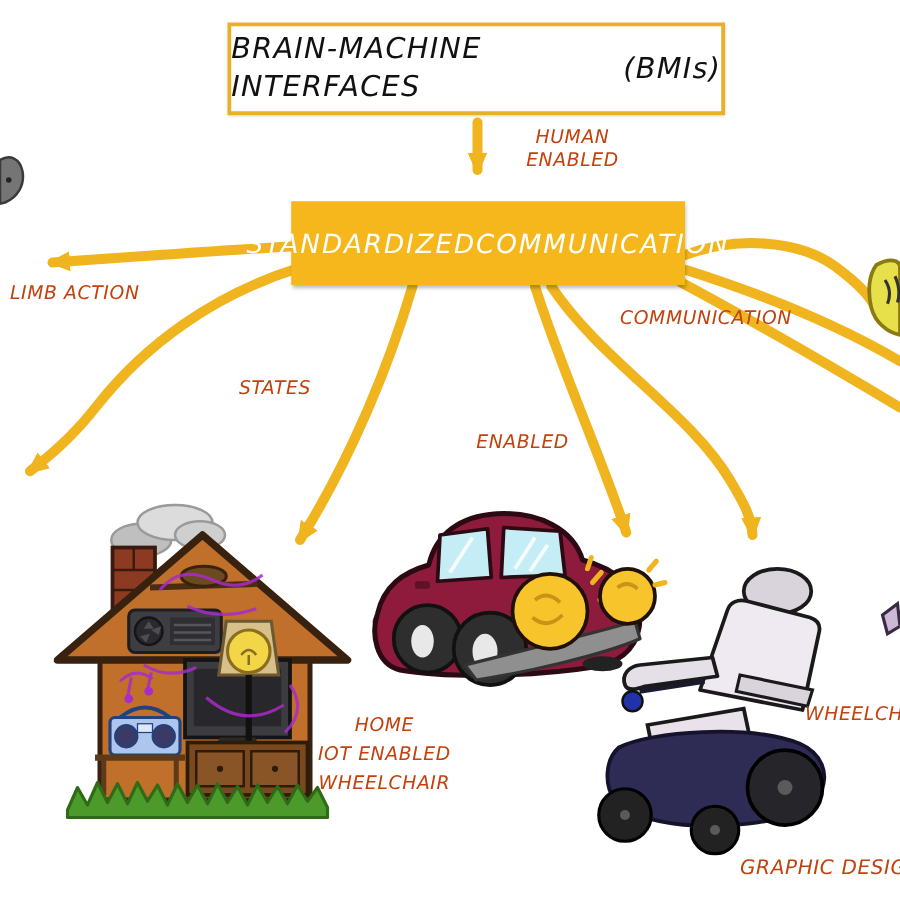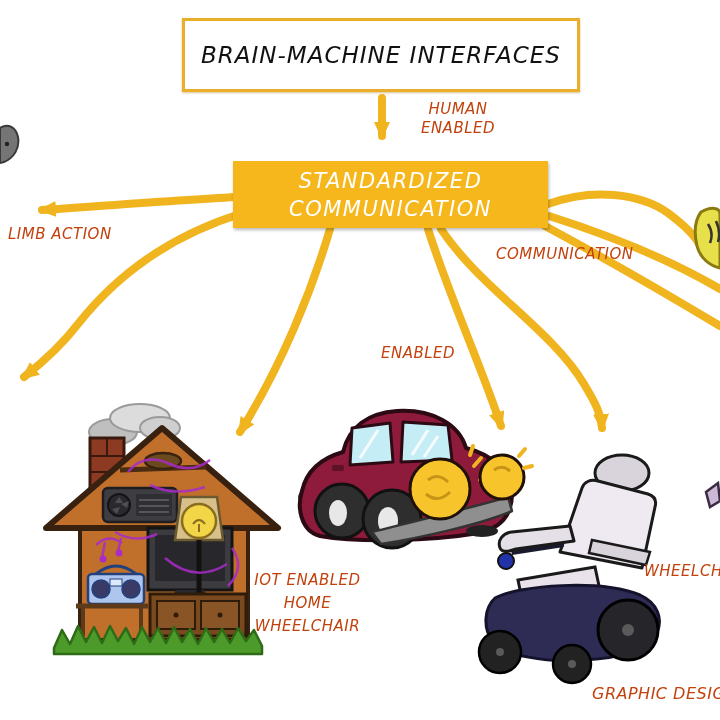--- a/index.html
+++ b/index.html
@@ -7,21 +7,21 @@
           font-family:"DejaVu Sans", sans-serif;}
   .lbl{position:absolute;font-style:italic;color:#c2410c;letter-spacing:0.5px;
        font-size:15px;line-height:19px;white-space:nowrap;}
   .lbl.center{text-align:center;}
   #title-box{position:absolute;left:182px;top:18px;width:392px;height:68px;
              background:#fff;border:3px solid #e9ae2a;box-shadow:0 1px 2px rgba(180,140,40,.5);
              display:flex;align-items:center;justify-content:center;
              font-style:italic;font-size:23px;line-height:31px;color:#111;letter-spacing:1px;}
   #hub-box{position:absolute;left:233px;top:161px;width:315px;height:67px;
            background:#f6b71d;box-shadow:1px 2px 3px rgba(0,0,0,.28);
-           display:flex;flex-direction:column;align-items:center;justify-content:center;
+           display:flex;align-items:center;justify-content:center;
            font-style:italic;font-size:21px;line-height:28px;color:#ffffff;letter-spacing:1.5px;}
   #lbl-human-intent{left:420px;top:100px;width:76px;}
   #lbl-limb-action{left:8px;top:225px;font-style:italic;}
   #lbl-environmental{left:145px;top:301px;width:150px;}
   #lbl-mobility{left:381px;top:344px;}
   #lbl-communication{left:496px;top:245px;}
   #lbl-iot{left:240px;top:569px;width:135px;line-height:23px;}
   #lbl-wheelchair{left:644px;top:562px;}
   #lbl-graphic-design{left:592px;top:684px;font-size:16px;}
   svg{position:absolute;left:0;top:0;}
@@ -173,44 +173,46 @@
       <path d="M708,224 q6,9 2,19 M716,221 q5,11 2,21" stroke="#333" stroke-width="2.5" fill="none"></path>
     </g>
 
     <g>
       <polygon points="706,492 718,483 720,501 710,507" fill="#cbb9d6" stroke="#3a2a44" stroke-width="2.5"></polygon>
     </g>
   </svg>
 
   <div id="title-box">
     <span>BRAIN-MACHINE INTERFACES</span>
+    <span>(BMIs)</span>
   </div>
 
   <div id="hub-box">
     <span>STANDARDIZED</span>
     <span>COMMUNICATION</span>
   </div>
 
   <div class="lbl center" id="lbl-human-intent">
     <div>HUMAN</div>
     <div>ENABLED</div>
   </div>
 
   <div class="lbl" id="lbl-limb-action">LIMB ACTION</div>
 
   <div class="lbl center" id="lbl-environmental">
+    <div>STATES</div>
   </div>
 
   <div class="lbl" id="lbl-mobility">ENABLED</div>
 
   <div class="lbl" id="lbl-communication">COMMUNICATION</div>
 
   <div class="lbl center" id="lbl-iot">
+    <div>HOME</div>
     <div>IOT ENABLED</div>
-    <div>HOME</div>
     <div>WHEELCHAIR</div>
   </div>
 
   <div class="lbl" id="lbl-wheelchair">WHEELCHAIR</div>
 
   <div class="lbl" id="lbl-graphic-design">GRAPHIC DESIGN</div>
 
 </div>
 
 </body></html>

